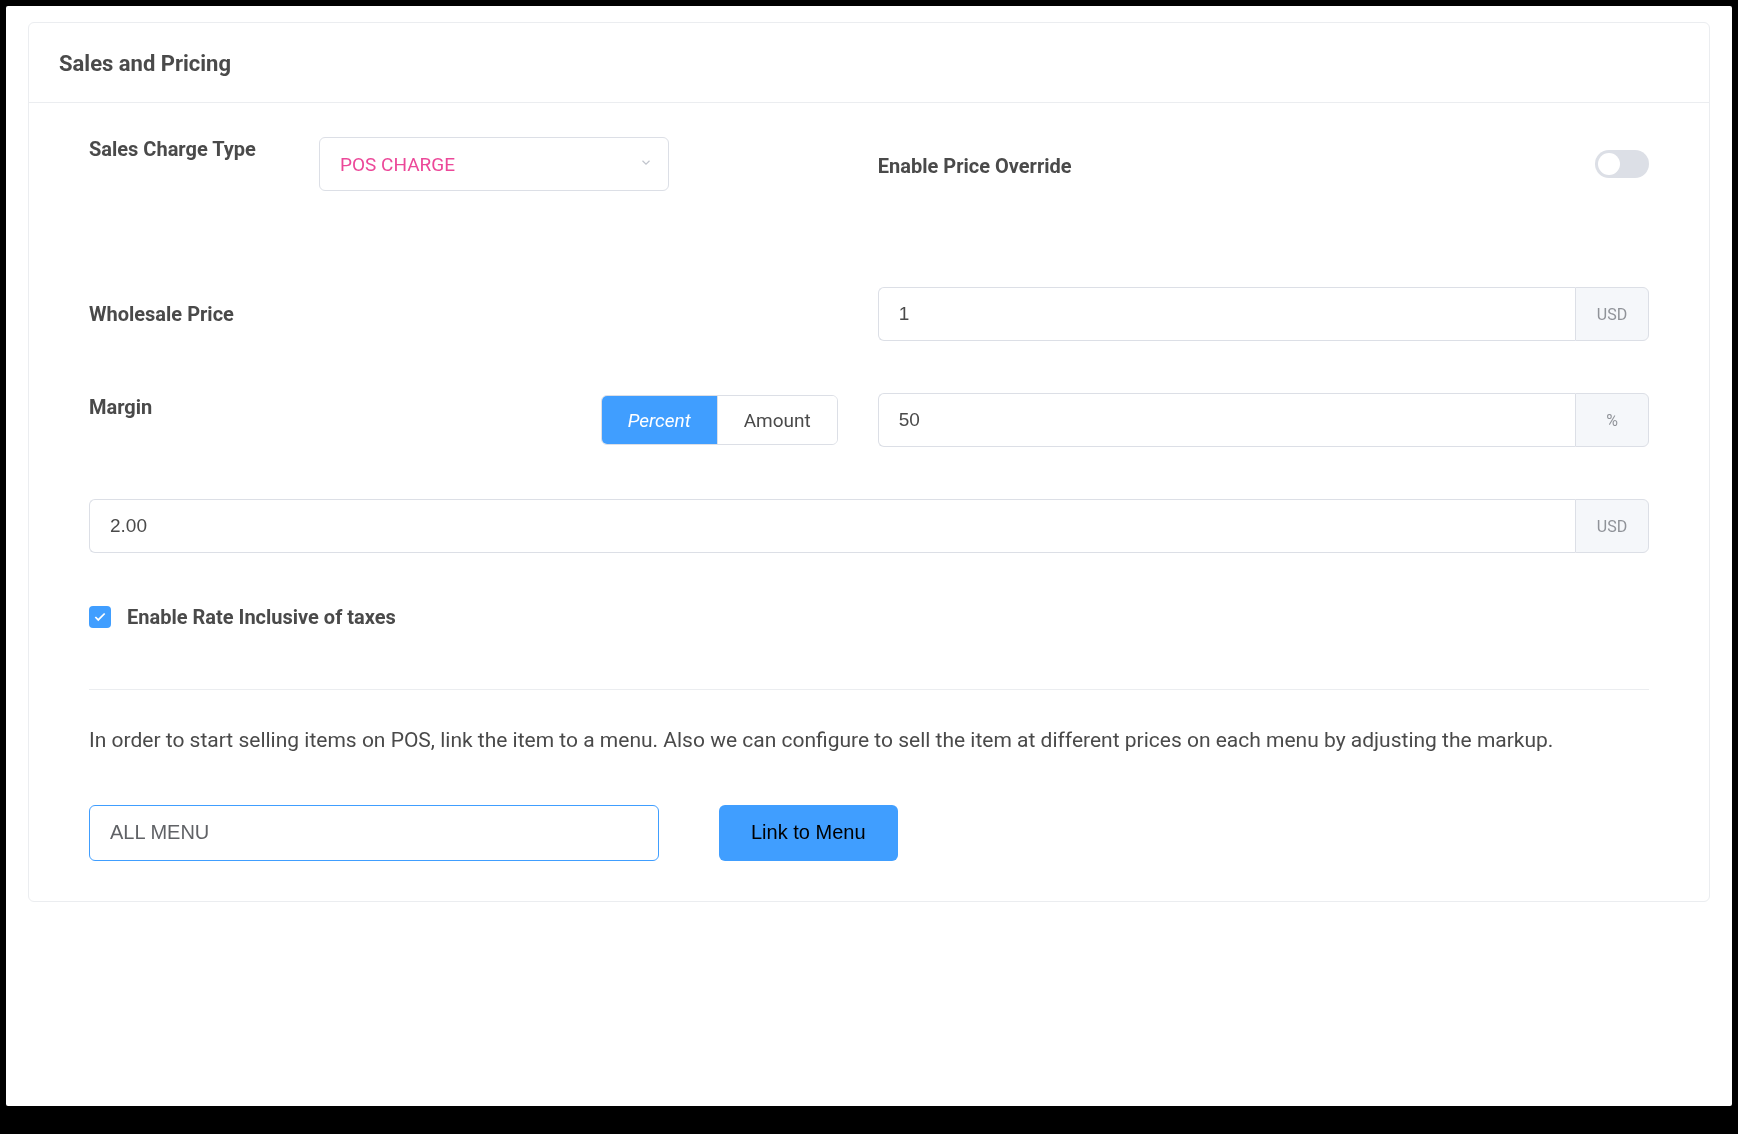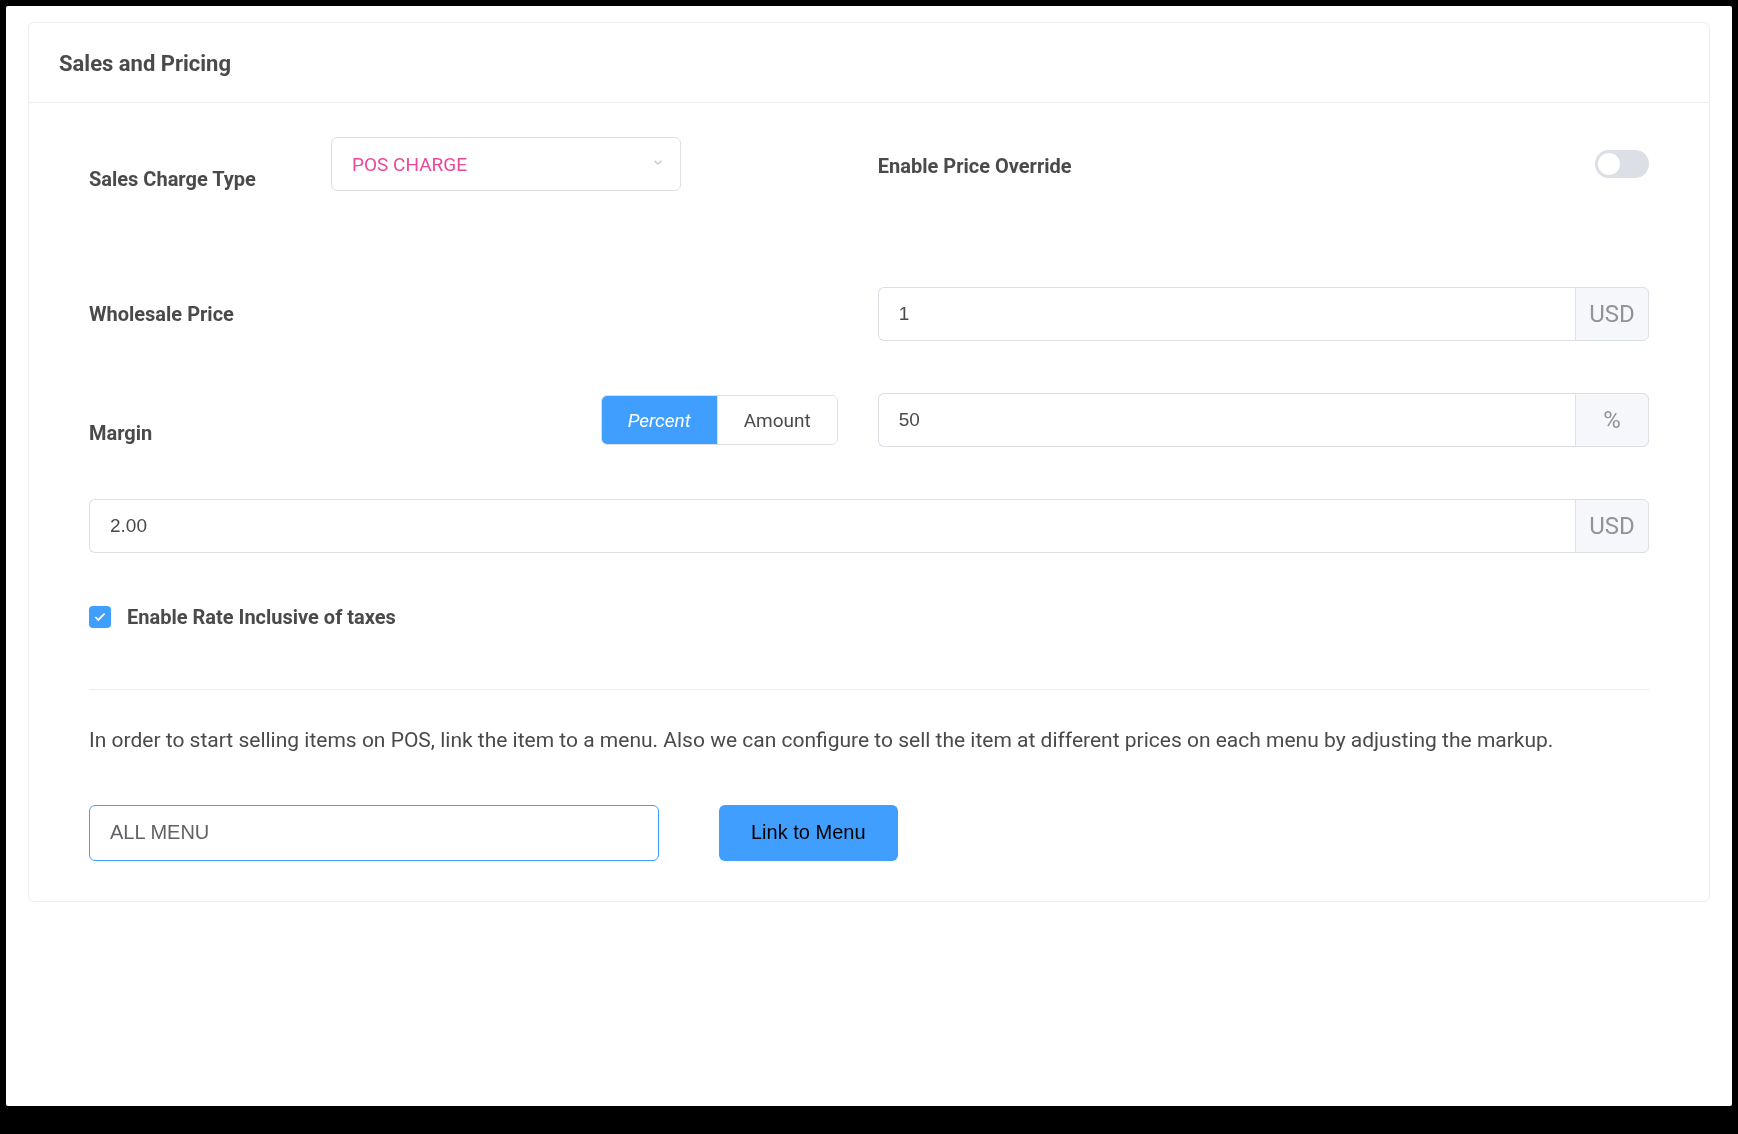--- a/index.html
+++ b/index.html
@@ -36,22 +36,22 @@
     align-items: center;
     margin-bottom: 52px;
     gap: 40px;
   }
   .row.first {
     margin-bottom: 96px;
   }
   .col-left {
     flex: 0 0 48%;
     display: flex;
-    align-items: flex-end;
-    gap: 42px;
+    align-items: flex-start;
+    gap: 30px;
   }
   .col-right {
     flex: 1;
     display: flex;
     align-items: flex-end;
     gap: 36px;
   }
   .label {
     font-size: 20px;
     font-weight: 700;
@@ -123,21 +123,21 @@
     font-size: 19px;
     color: #4a4a4a;
     outline: none;
   }
   .input-suffix {
     width: 74px;
     border: 1px solid #dcdfe6;
     border-radius: 0 6px 6px 0;
     background: #f5f7fa;
     color: #909399;
-    font-size: 24px;
+    font-size: 16px;
     display: flex;
     align-items: center;
     justify-content: center;
   }
   .btn-group {
     display: inline-flex;
     border: 1px solid #dcdfe6;
     border-radius: 6px;
     overflow: hidden;
     height: 50px;

